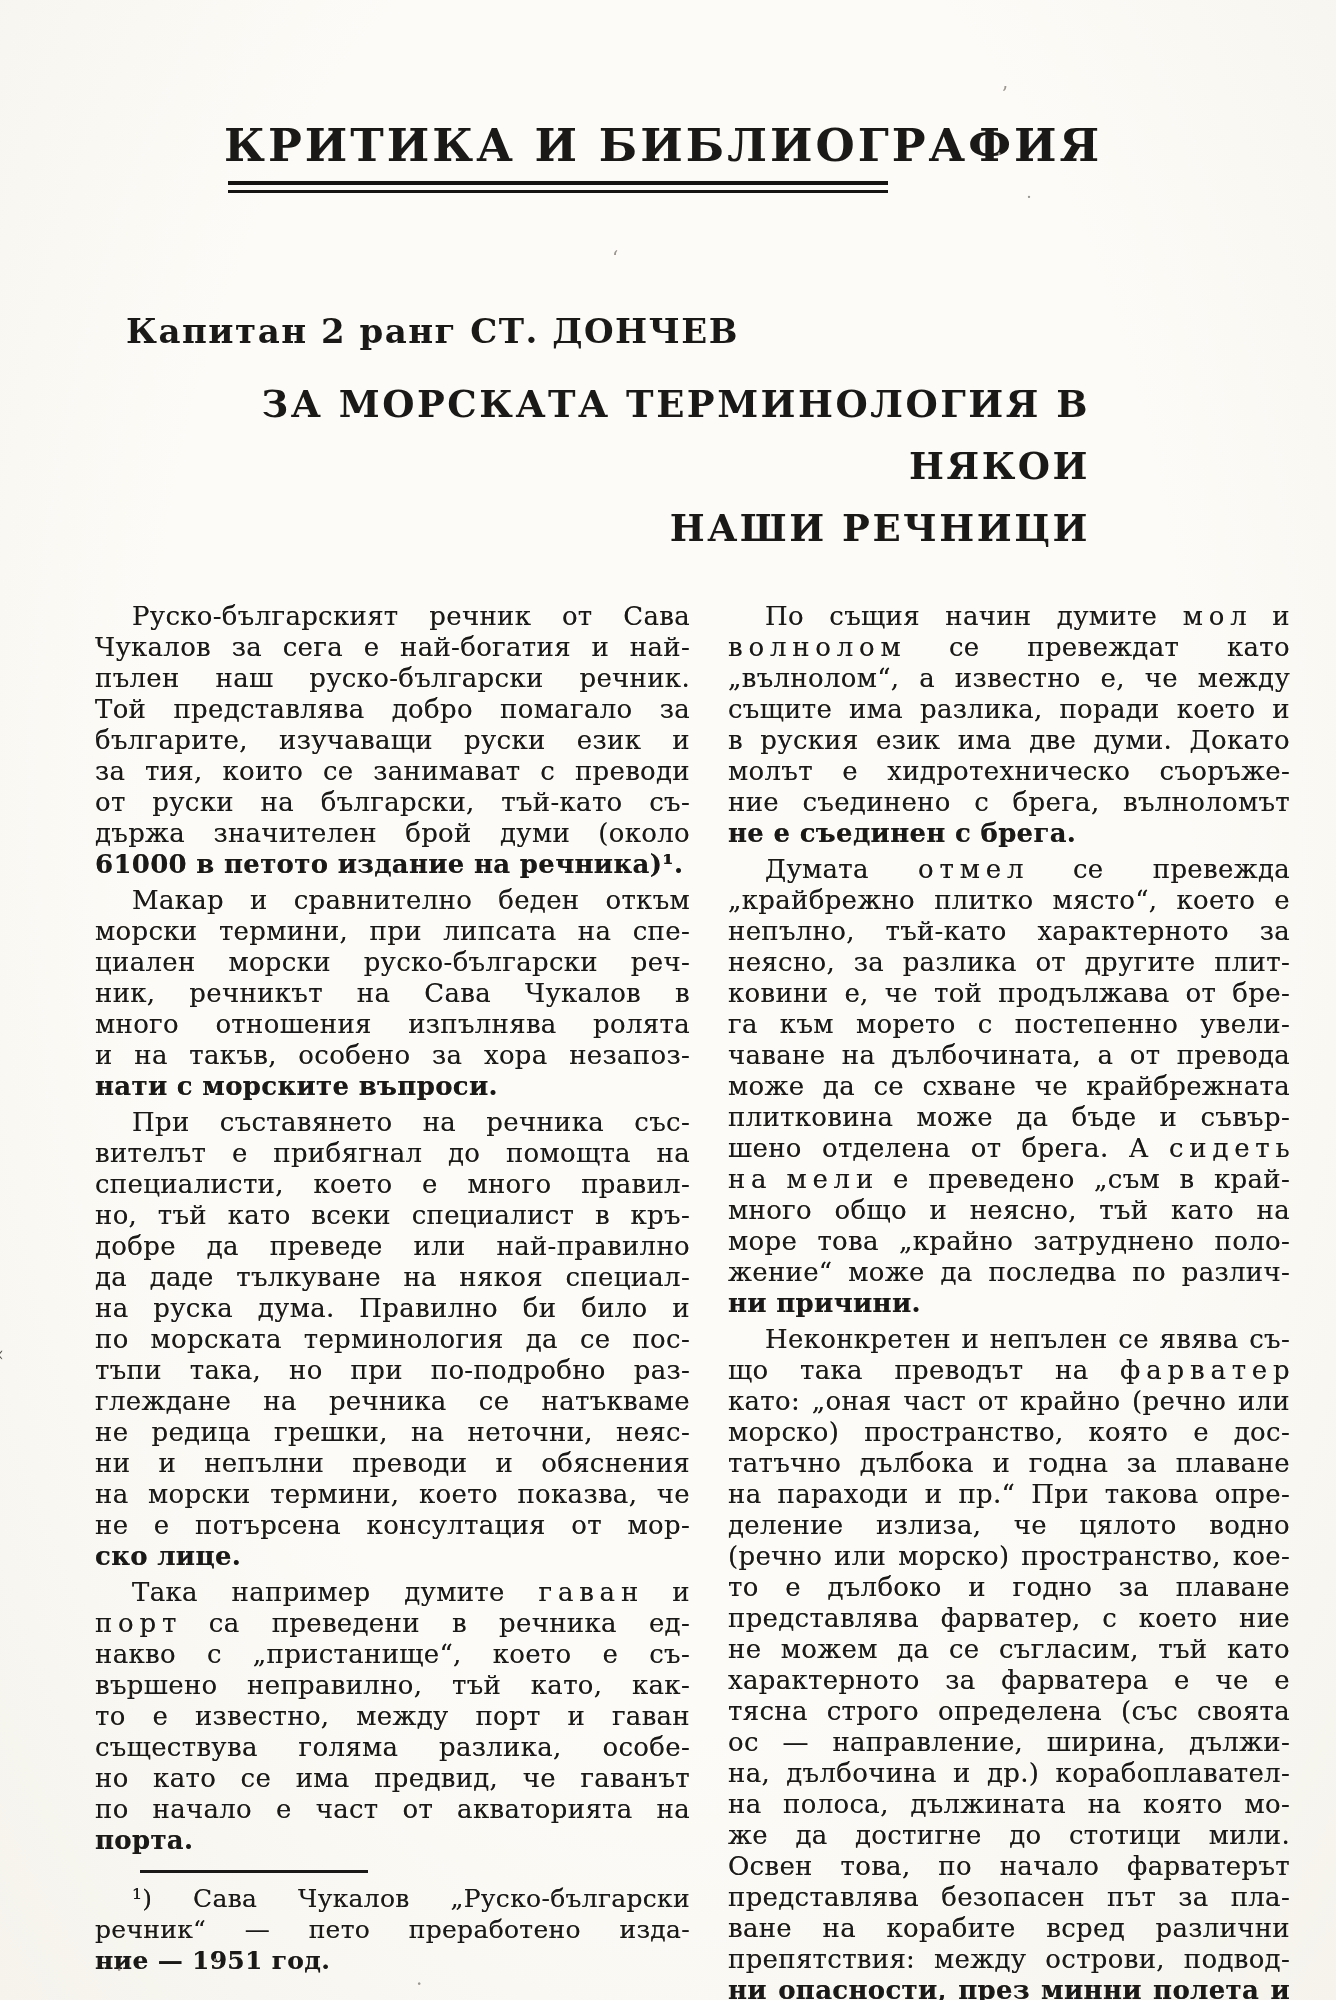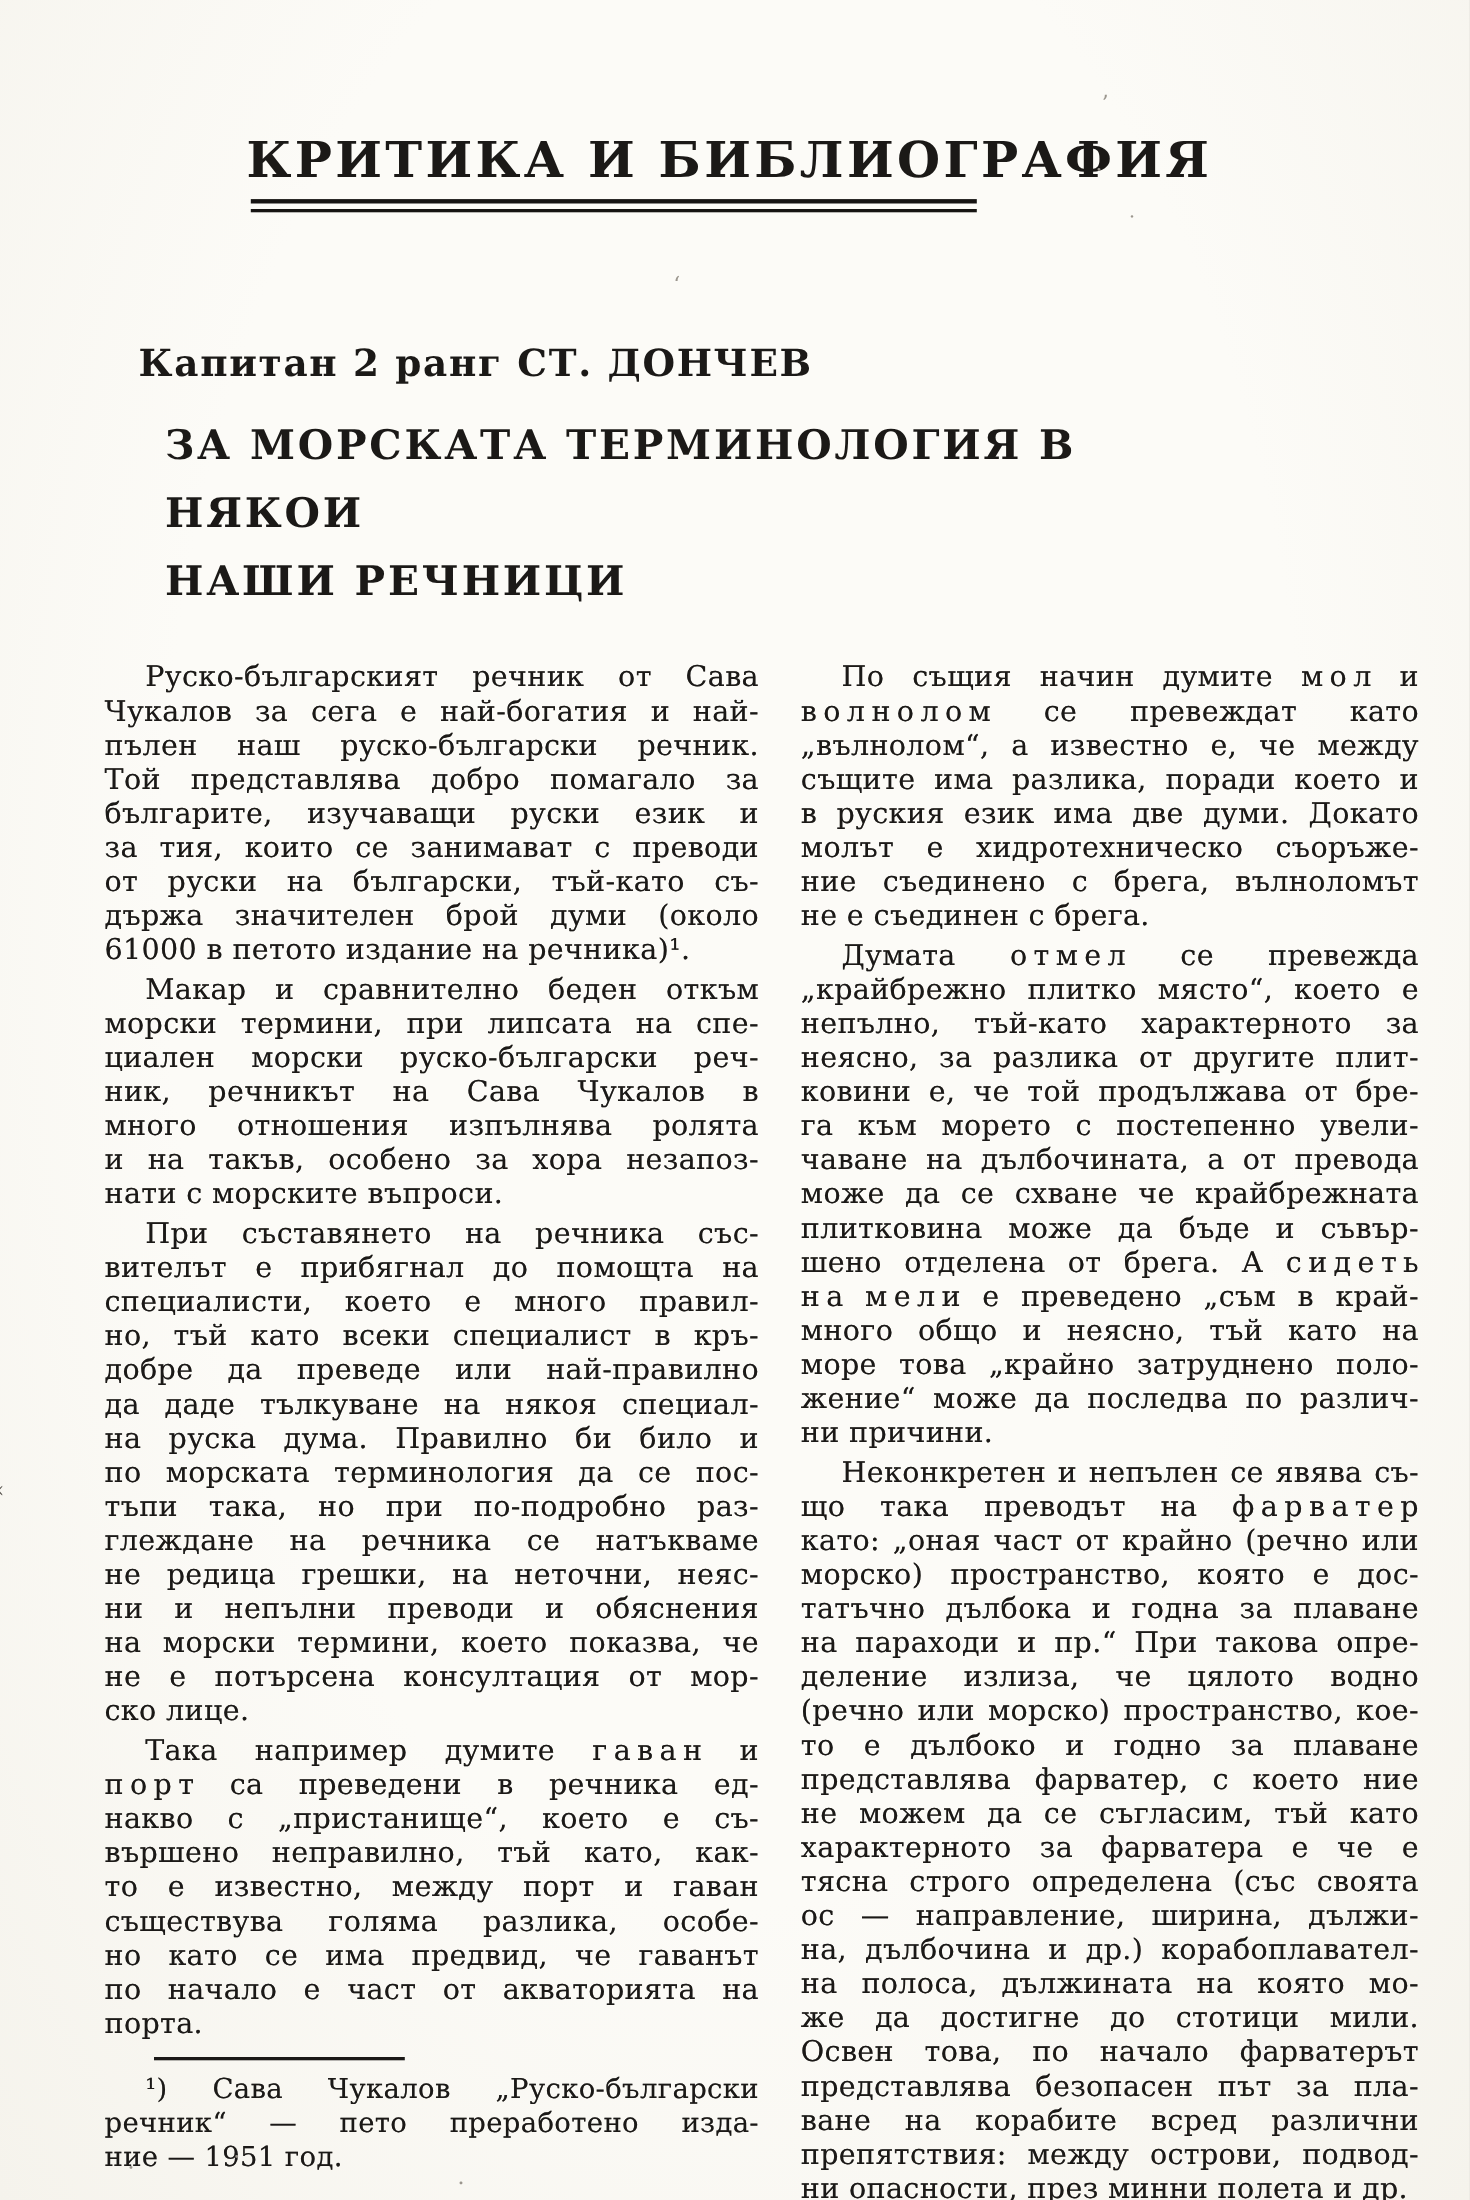--- a/index.html
+++ b/index.html
@@ -33,21 +33,21 @@
   }
   .author {
     margin: 118px 16px 0 126px;
     font-size: 34px;
     font-weight: bold;
     letter-spacing: 1.5px;
   }
   .article-title {
     margin: 22px 0 0 150px;
     width: 940px;
-    text-align: left;
+    text-align: right;
     font-size: 37px;
     font-weight: bold;
     letter-spacing: 2.5px;
     line-height: 62px;
   }
   .columns {
     display: flex;
     margin: 42px 0 0 95px;
     gap: 38px;
   }
@@ -56,21 +56,21 @@
   .para { margin: 0 0 5px 0; }
   .line {
     font-size: 26px;
     line-height: 31px;
     text-align: justify;
     text-align-last: justify;
     letter-spacing: 0.3px;
     text-shadow: 0 0 0.5px rgba(20,18,16,0.55);
   }
   .line.first { text-indent: 37px; }
-  .line.last  { text-align-last: left; }
+  .line.last  { text-align-last: left; font-weight: bold; }
   .fn-rule {
     width: 228px;
     border-top: 3px solid #1b1917;
     margin: 14px 0 10px 45px;
   }
   .footnote .line { font-size: 25px; }
   .artifact { position: absolute; color: #9b968e; font-size: 20px; user-select: none; }
   .artifact.dark { color: #55514b; }
 </style>
 </head>

